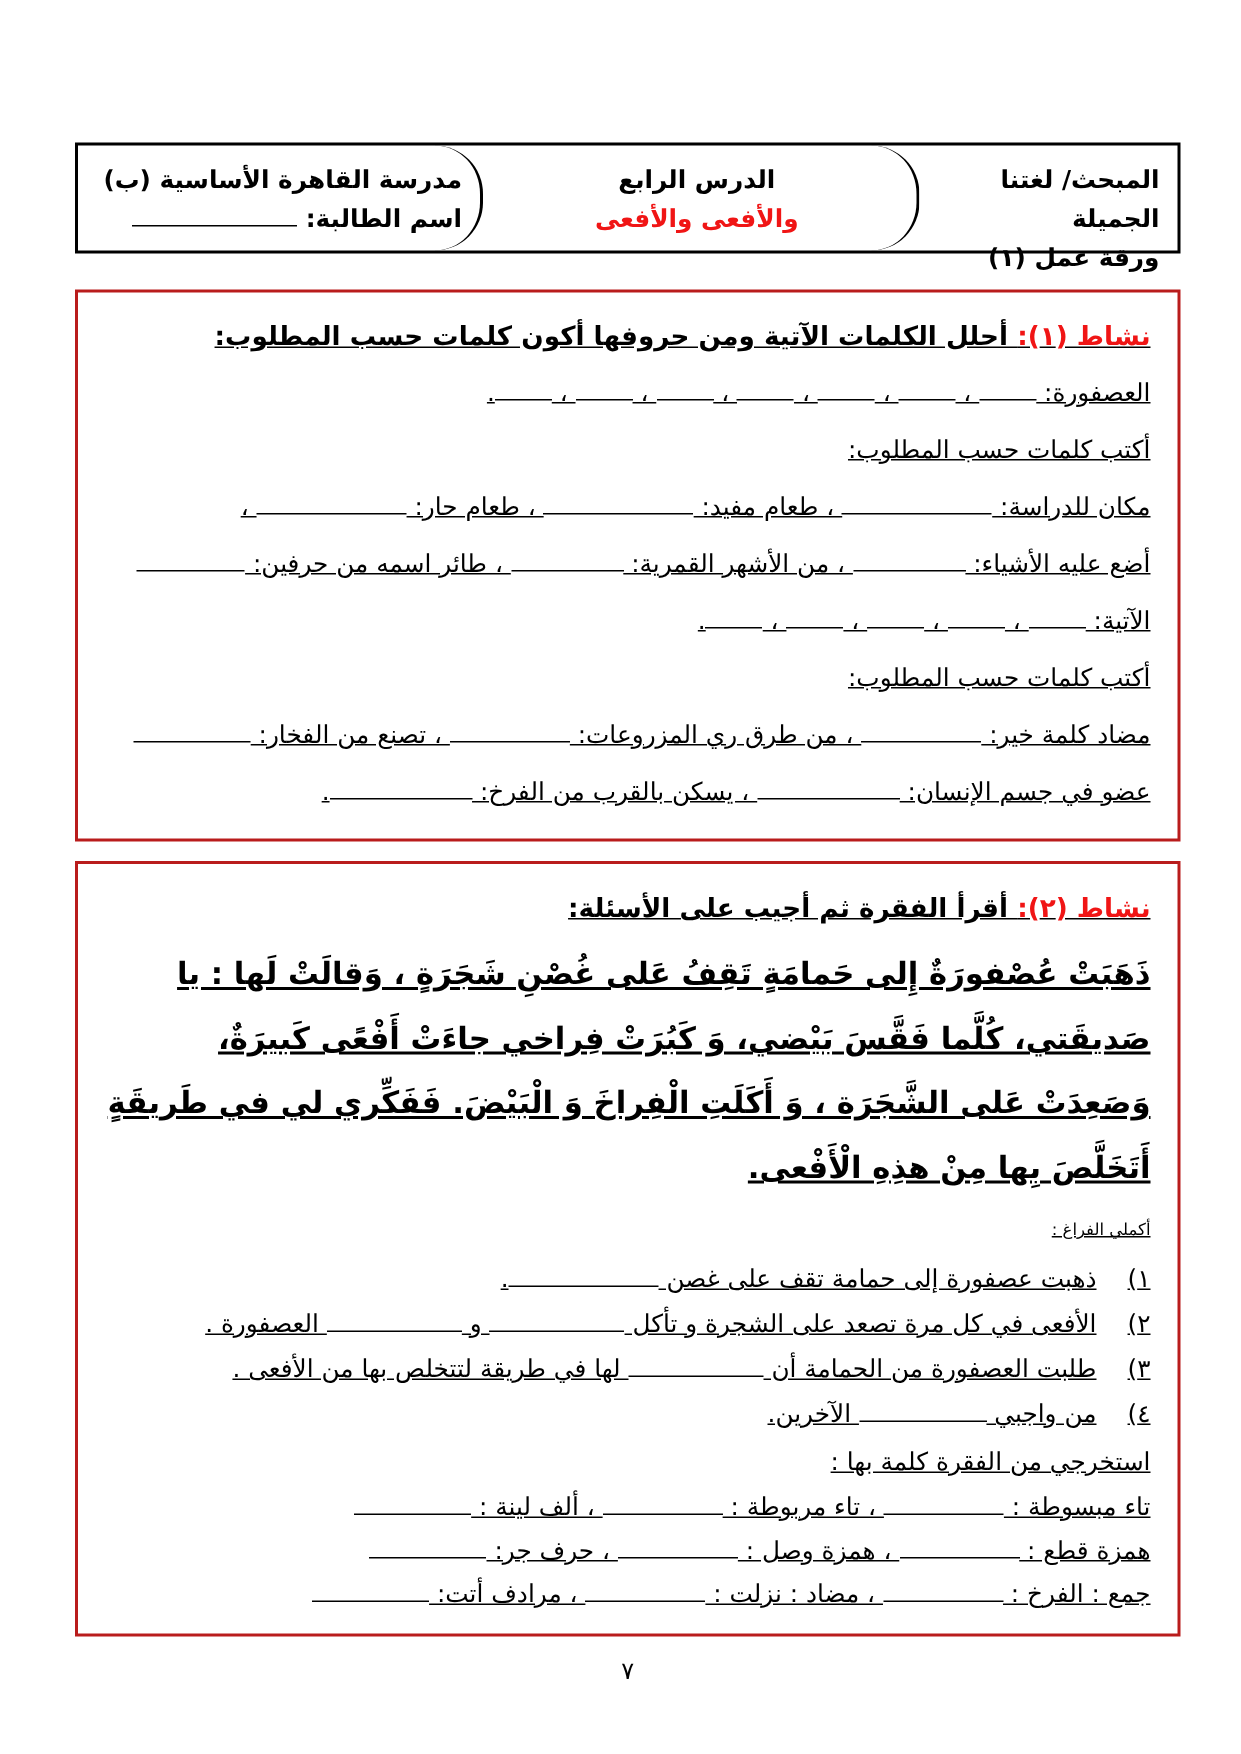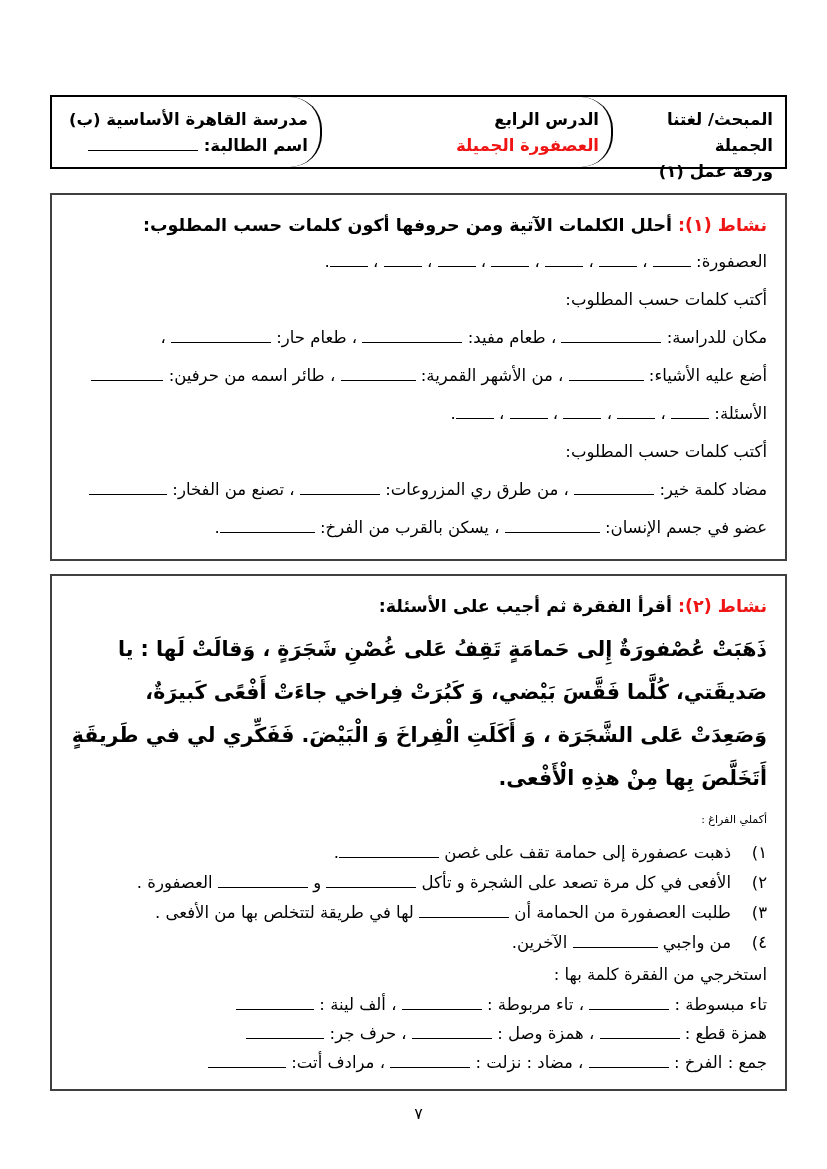--- a/index.html
+++ b/index.html
@@ -10,28 +10,28 @@
   .sheet{padding:95px 40px 0 50px;}
 
   
   .header-table{
     display:flex;border:2px solid #000;box-sizing:border-box;
     height:74px;font-size:16.5px;font-weight:bold;background:#fff;
   }
   .htcell{box-sizing:border-box;padding:10px 12px 8px 8px;line-height:26px;border-radius:32px;}
   .htcell + .htcell{border-right:2px solid #000;}
   .ht-subject{width:172px;}
-  .ht-lesson{width:291px;text-align:right;}
+  .ht-lesson{width:291px;text-align:center;}
   .ht-school{flex:1;}
   .lesson-title-red{color:#f01515;}
 
   
   .activity-box{
-    border:2px solid #404040;box-sizing:border-box;background:#fff;
-    margin-top:24px;padding:12px 18px 12px 14px;
+    border:2px solid #b91c1c;box-sizing:border-box;background:#fff;
+    margin-top:24px;padding:12px 18px 12px 14px;text-decoration:underline;
   }
   .act-header{font-size:17.5px;font-weight:bold;line-height:36px;}
   .act-label{color:#f01515;}
   .act1 .line{font-size:16.5px;line-height:38px;white-space:nowrap;}
   .blank{
     display:inline-block;border-bottom:1.7px solid #000;
     height:0.85em;vertical-align:baseline;
   }
 
   .act2{margin-top:13px;}
@@ -54,39 +54,39 @@
 
 <div class="sheet">
 
   <div class="header-table">
     <div class="htcell ht-subject">
       <div>المبحث/ لغتنا الجميلة</div>
       <div>ورقة عمل (١)</div>
     </div>
     <div class="htcell ht-lesson">
       <div>الدرس الرابع</div>
-      <div class="lesson-title-red">العصفورة الجميلة</div>
+      <div class="lesson-title-red">والأفعى والأفعى</div>
     </div>
     <div class="htcell ht-school">
       <div>مدرسة القاهرة الأساسية (ب)</div>
       <div>
         <span>اسم الطالبة: </span><span class="blank" style="width:110px"></span>
       </div>
     </div>
   </div>
 
   <div class="activity-box act1">
     <div class="act-header">
       <span class="act-label">نشاط (١):</span><span> أحلل الكلمات الآتية ومن حروفها أكون كلمات حسب المطلوب:</span>
     </div>
     <div class="line"><span>العصفورة: </span><span class="blank" style="width: 38px;"></span><span> ، </span><span class="blank" style="width: 38px;"></span><span> ، </span><span class="blank" style="width: 38px;"></span><span> ، </span><span class="blank" style="width: 38px;"></span><span> ، </span><span class="blank" style="width: 38px;"></span><span> ، </span><span class="blank" style="width: 38px;"></span><span> ، </span><span class="blank" style="width: 38px;"></span><span>.</span></div>
     <div class="line">أكتب كلمات حسب المطلوب:</div>
     <div class="line"><span>مكان للدراسة: </span><span class="blank" style="width: 100px;"></span><span> ،   طعام مفيد: </span><span class="blank" style="width: 100px;"></span><span> ، طعام حار: </span><span class="blank" style="width: 100px;"></span><span> ،</span></div>
     <div class="line"><span>أضع عليه الأشياء: </span><span class="blank" style="width: 75px;"></span><span> ، من الأشهر القمرية: </span><span class="blank" style="width: 75px;"></span><span> ، طائر اسمه من حرفين: </span><span class="blank" style="width: 72px;"></span></div>
-    <div class="line"><span>الأسئلة: </span><span class="blank" style="width: 38px;"></span><span> ، </span><span class="blank" style="width: 38px;"></span><span> ، </span><span class="blank" style="width: 38px;"></span><span> ، </span><span class="blank" style="width: 38px;"></span><span> ، </span><span class="blank" style="width: 38px;"></span><span>.</span></div>
+    <div class="line"><span>الآتية: </span><span class="blank" style="width: 38px;"></span><span> ، </span><span class="blank" style="width: 38px;"></span><span> ، </span><span class="blank" style="width: 38px;"></span><span> ، </span><span class="blank" style="width: 38px;"></span><span> ، </span><span class="blank" style="width: 38px;"></span><span>.</span></div>
     <div class="line">أكتب كلمات حسب المطلوب:</div>
     <div class="line"><span>مضاد كلمة خير: </span><span class="blank" style="width: 80px;"></span><span> ، من طرق ري المزروعات: </span><span class="blank" style="width: 80px;"></span><span> ، تصنع من الفخار: </span><span class="blank" style="width: 78px;"></span></div>
     <div class="line"><span>عضو في جسم الإنسان: </span><span class="blank" style="width: 95px;"></span><span> ، يسكن بالقرب من الفرخ: </span><span class="blank" style="width: 95px;"></span><span>.</span></div>
   </div>
 
   <div class="activity-box act2">
     <div class="act-header">
       <span class="act-label">نشاط (٢):</span><span> أقرأ الفقرة ثم أجيب على الأسئلة:</span>
     </div>
     <div class="paragraph">ذَهَبَتْ عُصْفورَةٌ إِلى حَمامَةٍ تَقِفُ عَلى غُصْنِ شَجَرَةٍ ، وَقالَتْ لَها : يا صَديقَتي،  كُلَّما فَقَّسَ بَيْضي، وَ كَبُرَتْ فِراخي جاءَتْ أَفْعًى كَبيرَةٌ، وَصَعِدَتْ عَلى الشَّجَرَة ، وَ أَكَلَتِ الْفِراخَ وَ الْبَيْضَ.  فَفَكِّري لي في طَريقَةٍ أَتَخَلَّصَ بِها مِنْ هذِهِ الْأَفْعى.</div>

